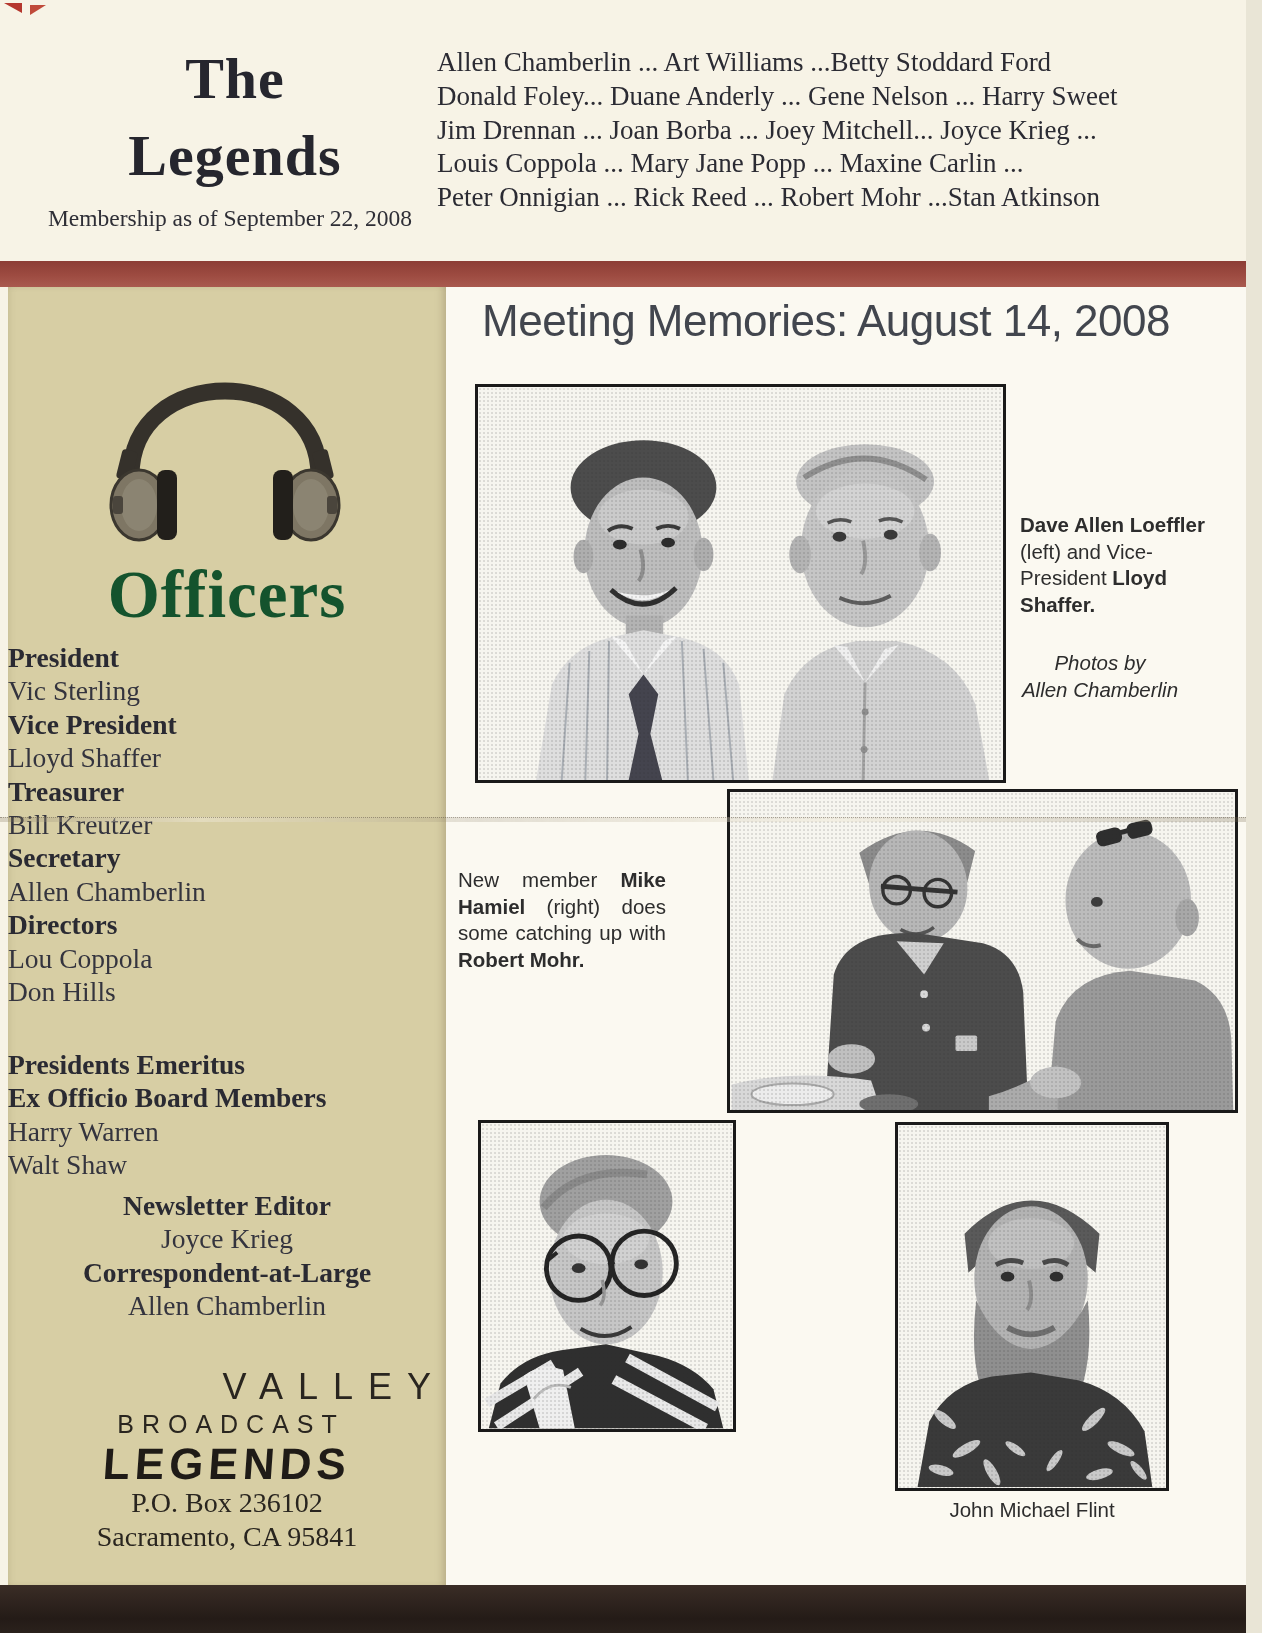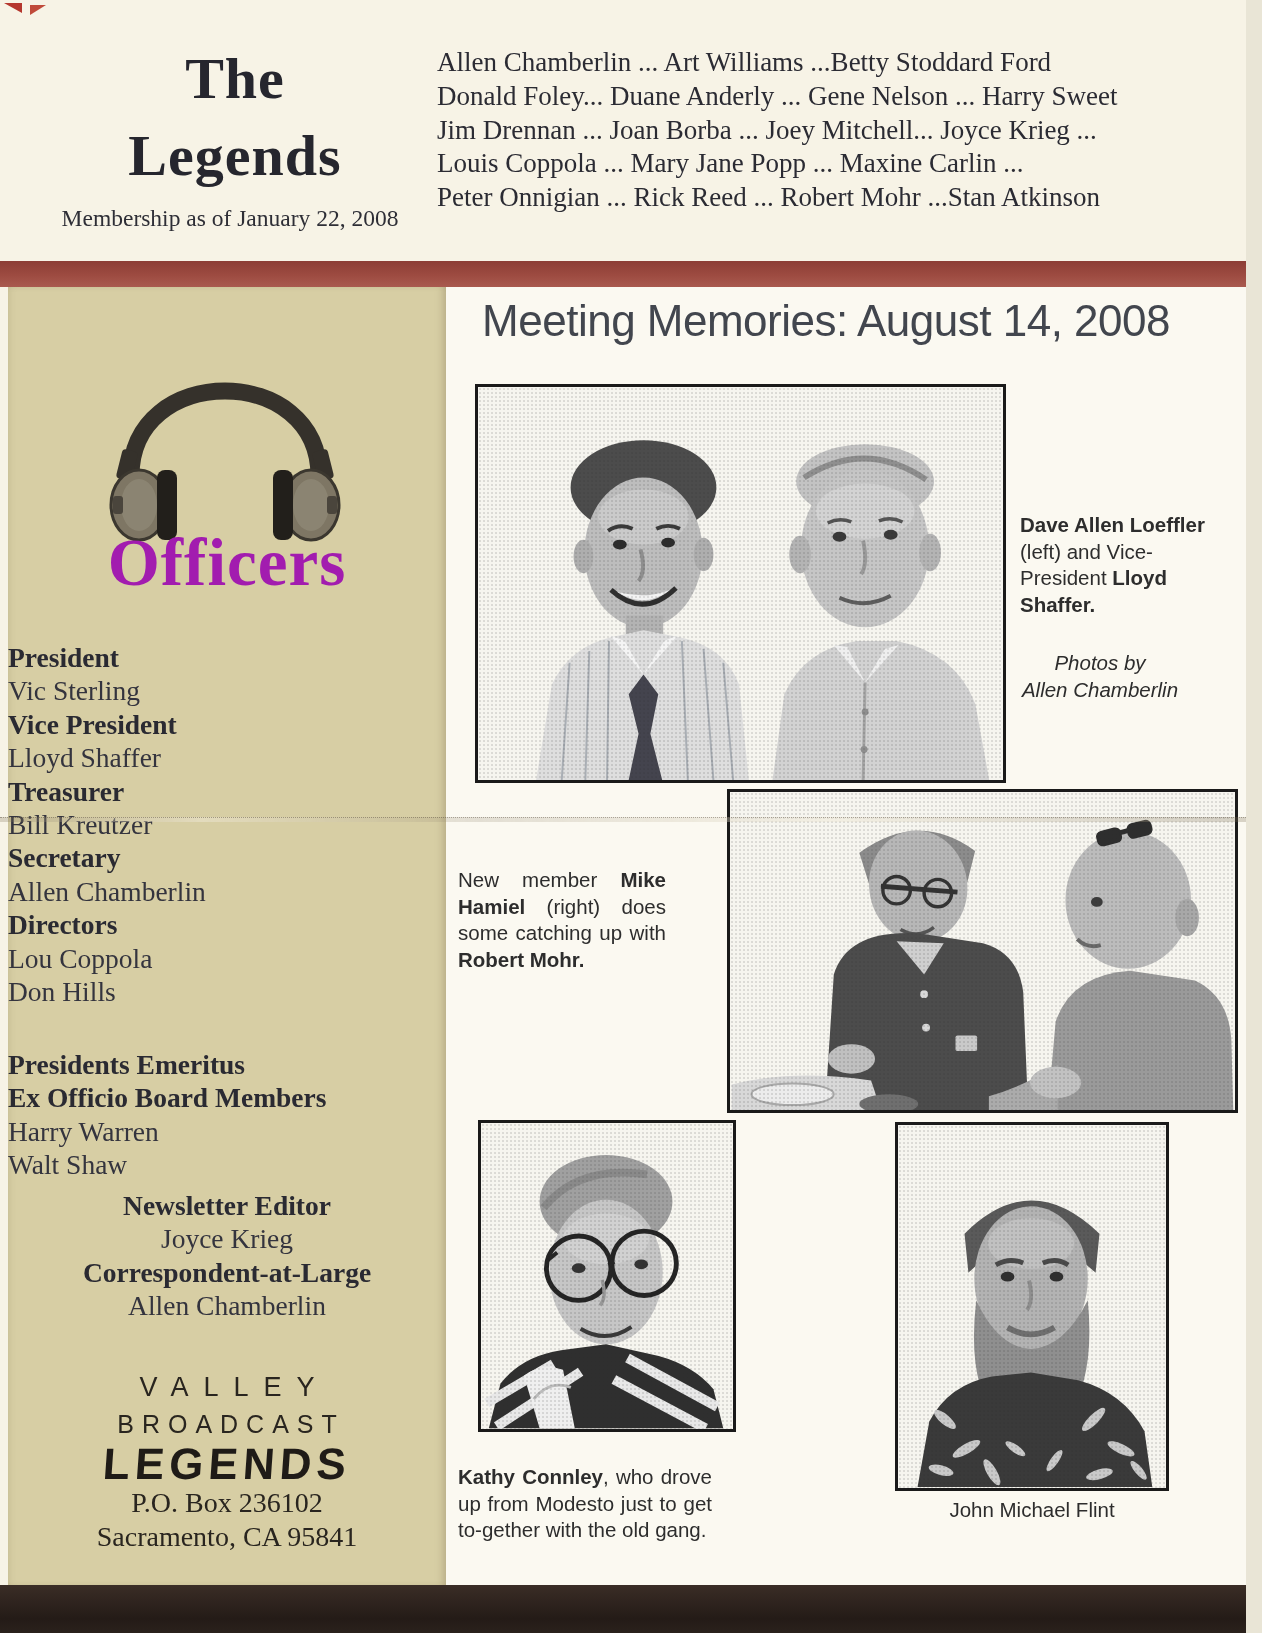--- a/index.html
+++ b/index.html
@@ -21,28 +21,28 @@
   .main-panel{left:446px;top:287px;width:816px;height:1298px;background:#fbf9f1;}
   .sidebar{left:8px;top:287px;width:438px;height:1298px;background:#d7cea4;
            box-shadow:inset -7px 0 9px -5px rgba(120,108,76,.4), inset 4px 0 8px -5px rgba(120,108,76,.3);}
   .crease{left:0;top:817px;width:1262px;height:4px;opacity:.8;
           background:linear-gradient(90deg,rgba(112,98,70,.30),rgba(238,231,212,.65) 16%,
                      rgba(112,98,70,.22) 38%,rgba(238,231,212,.55) 66%,rgba(112,98,70,.33));
           border-top:1px dotted rgba(70,60,45,.5);}
   .corner-mark{width:0;height:0;border-style:solid;}
 
   
-  .officers-heading{left:8px;top:524px;width:438px;text-align:center;font-size:67px;
-                    font-weight:700;color:#a21caf;letter-spacing:1px;}
+  .officers-heading{left:8px;top:556px;width:438px;text-align:center;font-size:67px;
+                    font-weight:700;color:#14532d;letter-spacing:1px;}
   .off-list{left:8px;top:641px;width:438px;text-align:left;font-size:27.5px;line-height:33.4px;color:#34343e;}
   .off-role{font-weight:700;color:#2a2a32;}
   .emeritus-block{left:8px;top:1048px;width:438px;text-align:left;font-size:27.5px;line-height:33.4px;color:#34343e;}
   .editor-block{left:8px;top:1189px;width:438px;text-align:center;font-size:27.5px;line-height:33.4px;color:#34343e;}
   .org-block{left:8px;top:1368px;width:438px;text-align:center;color:#29251f;}
-  .org-valley{font-family:"Liberation Sans",sans-serif;font-size:27px;letter-spacing:15px;text-indent:15px;line-height:38px;font-weight:400;}
+  .org-valley{font-family:"Liberation Sans",sans-serif;font-size:36px;letter-spacing:15px;text-indent:15px;line-height:38px;font-weight:400;text-align:right;}
   .org-broadcast{font-family:"Liberation Sans",sans-serif;font-size:25px;letter-spacing:8px;text-indent:8px;line-height:36px;}
   .org-legends{font-family:"Liberation Sans",sans-serif;font-size:44px;font-weight:700;letter-spacing:5px;
                line-height:44px;transform:skewX(-4deg);color:#1f1b17;}
   .org-po{font-size:28px;line-height:34px;}
 
   
   .mm-heading{left:455px;top:296px;width:715px;text-align:right;
               font-family:"Liberation Sans",sans-serif;font-size:44px;color:#42464e;letter-spacing:-0.5px;}
   .photo{position:absolute;background:#f6f5ef;border:3px solid #1a1a1a;box-sizing:border-box;}
   .photo::after{content:"";position:absolute;inset:0;pointer-events:none;
@@ -60,21 +60,21 @@
 
 <div class="page">
 
   <div class="abs corner-mark" style="left:4px;top:3px;border-width:0 18px 10px 0;border-color:transparent #b5372e transparent transparent;"></div>
   <div class="abs corner-mark" style="left:30px;top:5px;border-width:10px 16px 0 0;border-color:#c04a3a transparent transparent transparent;"></div>
 
   <div class="abs title-block">
     <div>The</div>
     <div>Legends</div>
   </div>
-  <div class="abs membership">Membership as of January 22, 2008</div>
+  <div class="abs membership">Membership as of September 22, 2008</div>
 
   <div class="abs member-list">
     <div>Allen Chamberlin ...  Art Williams ...Betty Stoddard Ford</div>
     <div>Donald Foley... Duane Anderly ... Gene Nelson ... Harry Sweet</div>
     <div>Jim Drennan ... Joan Borba ...  Joey Mitchell... Joyce Krieg ...</div>
     <div>Louis Coppola ... Mary Jane Popp ... Maxine Carlin ...</div>
     <div>Peter Onnigian ... Rick Reed ... Robert Mohr ...Stan Atkinson</div>
   </div>
 
   <div class="abs maroon-bar"></div>
@@ -248,23 +248,20 @@
         <path d="M6 286 L74 246"></path>
         <path d="M16 310 L102 254"></path>
         <path d="M150 240 L242 290"></path>
         <path d="M136 262 L230 312"></path>
       </g>
       <path d="M60 312 L44 258 Q62 244 84 252 L96 312 Z" fill="#efefef"></path>
       <path d="M54 282 Q70 262 92 270" stroke="#bbb" stroke-width="3" fill="none"></path>
     </svg>
   </div>
 
-  <div class="cap just" style="left:458px;top:1440px;width:254px;">
-    <span class="b">Kathy Connley</span><span>, who drove up from Modesto just to get to-gether with the old gang.</span>
-  </div>
 
   <div class="photo" style="left:895px;top:1122px;width:274px;height:369px;">
     <svg viewBox="0 0 274 369">
       <path d="M68 110 Q136 42 206 110 L202 150 Q136 88 72 150 Z" fill="#5a5a5a"></path>
       <ellipse cx="136" cy="156" rx="58" ry="74" fill="#b3b3b3"></ellipse>
       <ellipse cx="136" cy="120" rx="44" ry="26" fill="#c4c4c4" opacity="0.8"></ellipse>
       <path d="M100 142 q14 -8 28 -2" stroke="#4a4a4a" stroke-width="5" fill="none"></path>
       <path d="M148 140 q14 -6 26 2" stroke="#4a4a4a" stroke-width="5" fill="none"></path>
       <ellipse cx="112" cy="154" rx="7" ry="5" fill="#2f2f2f"></ellipse>
       <ellipse cx="162" cy="154" rx="7" ry="5" fill="#2f2f2f"></ellipse>

